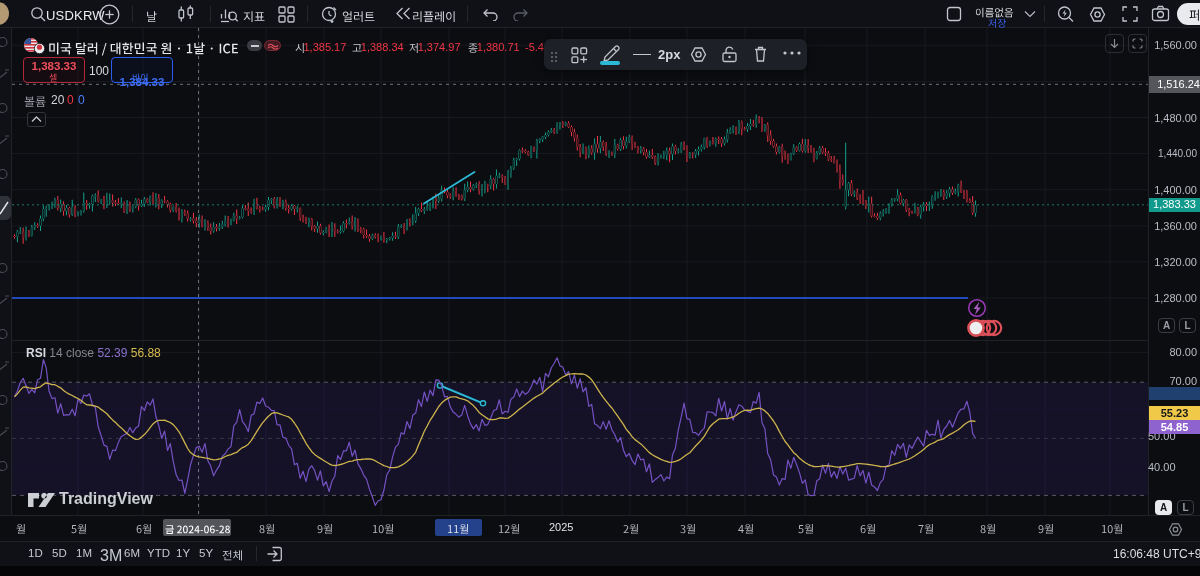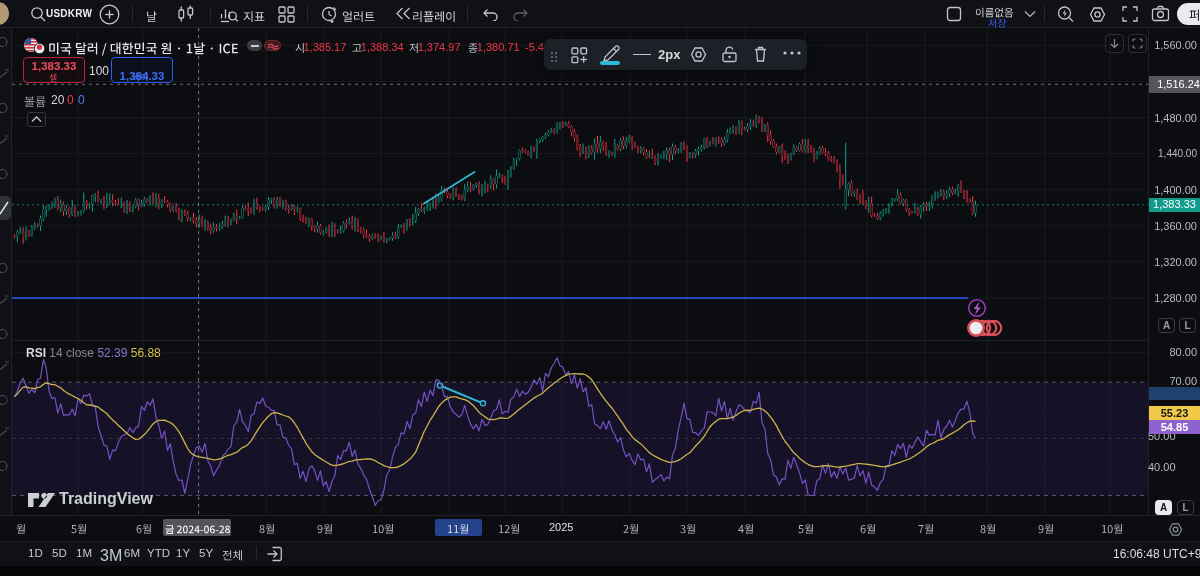--- a/index.html
+++ b/index.html
@@ -107,21 +107,21 @@
     <circle cx="2.5" cy="438" r="4.5" fill="none" stroke="#8e9298" stroke-width="1.1" opacity="0.45"></circle>
     <rect x="-12" y="168" width="23" height="24" rx="5" fill="#2f3238"></rect>
     <line x1="0" y1="186" x2="8" y2="174" stroke="#e8eaec" stroke-width="1.4"></line>
   </svg>
 <div class="ab" style="left:0;top:0;width:1200px;height:28px;background:#101117;border-bottom:1px solid #212228"></div>
 <div class="ab" style="left:-14px;top:2px;width:23px;height:23px;border-radius:50%;background:#b49a72"></div>
 <svg class="ab" style="left:30px;top:6px" width="16" height="16">
     <circle cx="7" cy="7" r="5.2" class="ic"></circle>
     <line x1="11" y1="11" x2="15" y2="15" class="ic"></line>
   </svg>
-<div class="ab" style="left:46px;top:7.5px;font-size:10px;font-weight:bold;color:#eceef2;letter-spacing:.2px">USDKRW</div>
+<div class="ab" style="left:46px;top:7.5px;font-size:13px;font-weight:normal;color:#eceef2;letter-spacing:.2px">USDKRW</div>
 <svg class="ab" style="left:99px;top:3.5px" width="21" height="21">
     <circle cx="10.5" cy="10.5" r="9.3" class="ic"></circle>
     <line x1="10.5" y1="6.3" x2="10.5" y2="14.7" class="ic"></line>
     <line x1="6.3" y1="10.5" x2="14.7" y2="10.5" class="ic"></line>
   </svg>
 <div class="ab" style="left:132px;top:6px;width:1px;height:16px;background:#26272d"></div>
 <div style="position:absolute;left:146.0px;top:7.5px">
     <svg width="13" height="17" viewBox="0 -13.20 13 17" style="overflow:visible;display:block">
       <path fill="#d6d9df" d="M8.0 -9.9V-4.5H9.0V-6.8H10.6V-7.7H9.0V-9.9ZM1.1 -5.8V-5.0H2.0C3.6 -5.0 5.2 -5.1 7.0 -5.4L6.9 -6.3C5.2 -5.9 3.6 -5.8 2.1 -5.8V-9.4H1.1ZM2.2 -0.0V0.8H9.4V-0.0H3.1V-1.3H9.0V-3.9H2.1V-3.1H8.0V-2.0H2.2Z"></path>
     </svg>
@@ -281,21 +281,21 @@
 <div class="ab" style="left:23px;top:57px;width:62px;height:26px;border:1px solid #b3273a;border-radius:4px;background:rgba(40,12,16,.35);text-align:center">
     <div style="font-size:11.5px;font-weight:bold;color:#f04e5c;margin-top:2px">1,383.33</div>
   </div>
 <div style="position:absolute;left:49.0px;top:70.5px">
     <svg width="10" height="13" viewBox="0 -9.90 10 13" style="overflow:visible;display:block">
       <path fill="#f04e5c" d="M6.6 -7.4V-3.1H7.3V-7.4ZM5.0 -7.3V-5.9H3.8V-5.3H5.0V-3.2H5.7V-7.3ZM2.1 -7.1V-6.3C2.1 -5.3 1.5 -4.2 0.4 -3.7L0.9 -3.2C1.6 -3.5 2.2 -4.2 2.5 -5.0C2.8 -4.3 3.3 -3.7 4.0 -3.4L4.4 -4.0C3.4 -4.4 2.9 -5.3 2.9 -6.2V-7.1ZM2.0 0.0V0.6H7.6V0.0H2.7V-0.8H7.3V-2.7H1.9V-2.1H6.6V-1.4H2.0Z"></path>
     </svg>
   </div>
 <div class="ab" style="left:86px;top:64px;width:26px;text-align:center;font-size:12px;color:#d6d9df">100</div>
 <div class="ab" style="left:111px;top:57px;width:62px;height:26px;border:1px solid #2b5df0;border-radius:4px;background:rgba(12,20,45,.35);text-align:center">
-    <div style="font-size:11.5px;font-weight:bold;color:#3e6ef7;margin-top:12px">1,384.33</div>
+    <div style="font-size:11.5px;font-weight:bold;color:#3e6ef7;margin-top:18px">1,384.33</div>
   </div>
 <div style="position:absolute;left:132.0px;top:70.5px">
     <svg width="19" height="13" viewBox="0 -9.90 19 13" style="overflow:visible;display:block">
       <path fill="#3e6ef7" d="M0.8 -6.7V-1.3H4.6V-6.7H3.8V-4.6H1.5V-6.7ZM1.5 -4.0H3.8V-1.9H1.5ZM6.0 -7.4V0.7H6.7V-3.6H8.0V-4.2H6.7V-7.4Z M14.6 -7.4V0.7H15.4V-7.4ZM11.1 -6.8C9.9 -6.8 9.0 -5.7 9.0 -4.0C9.0 -2.2 9.9 -1.1 11.1 -1.1C12.3 -1.1 13.2 -2.2 13.2 -4.0C13.2 -5.7 12.3 -6.8 11.1 -6.8ZM11.1 -6.1C11.9 -6.1 12.4 -5.3 12.4 -4.0C12.4 -2.7 11.9 -1.8 11.1 -1.8C10.3 -1.8 9.7 -2.7 9.7 -4.0C9.7 -5.3 10.3 -6.1 11.1 -6.1Z"></path>
     </svg>
   </div>
 <div style="position:absolute;left:24.0px;top:92.5px">
     <svg width="24" height="17" viewBox="0 -13.20 24 17" style="overflow:visible;display:block">
       <path fill="#9598a1" d="M2.9 -8.0H8.1V-6.9H2.9ZM0.6 -5.1V-4.3H10.4V-5.1H6.0V-6.2H9.1V-9.8H8.1V-8.7H2.9V-9.8H1.9V-6.2H5.0V-5.1ZM1.8 0.0V0.8H9.5V0.0H2.8V-1.0H9.1V-3.4H1.8V-2.7H8.2V-1.7H1.8Z M19.2 -1.7V0.0H13.9V-1.7ZM13.0 -2.5V0.8H20.2V-2.5H18.8V-3.6H21.5V-4.4H11.6V-3.6H14.3V-2.5ZM15.3 -3.6H17.9V-2.5H15.3ZM12.9 -6.1V-5.3H20.4V-6.1H13.9V-7.1H20.2V-9.7H12.9V-8.9H19.2V-7.8H12.9Z"></path>
     </svg>

